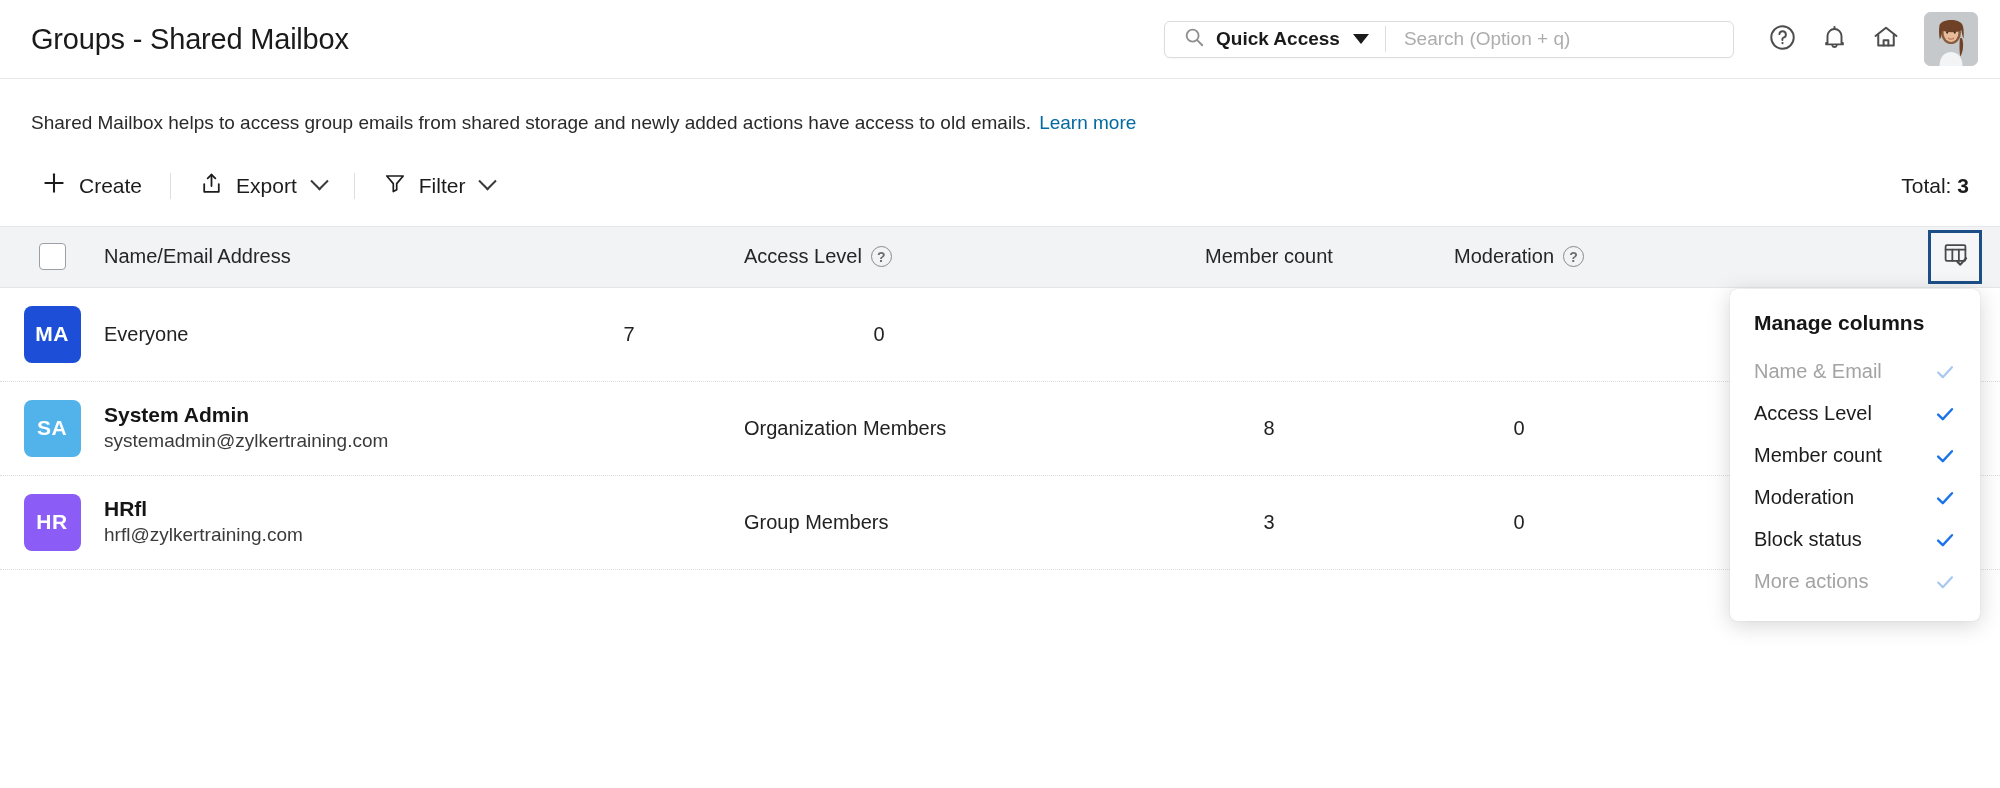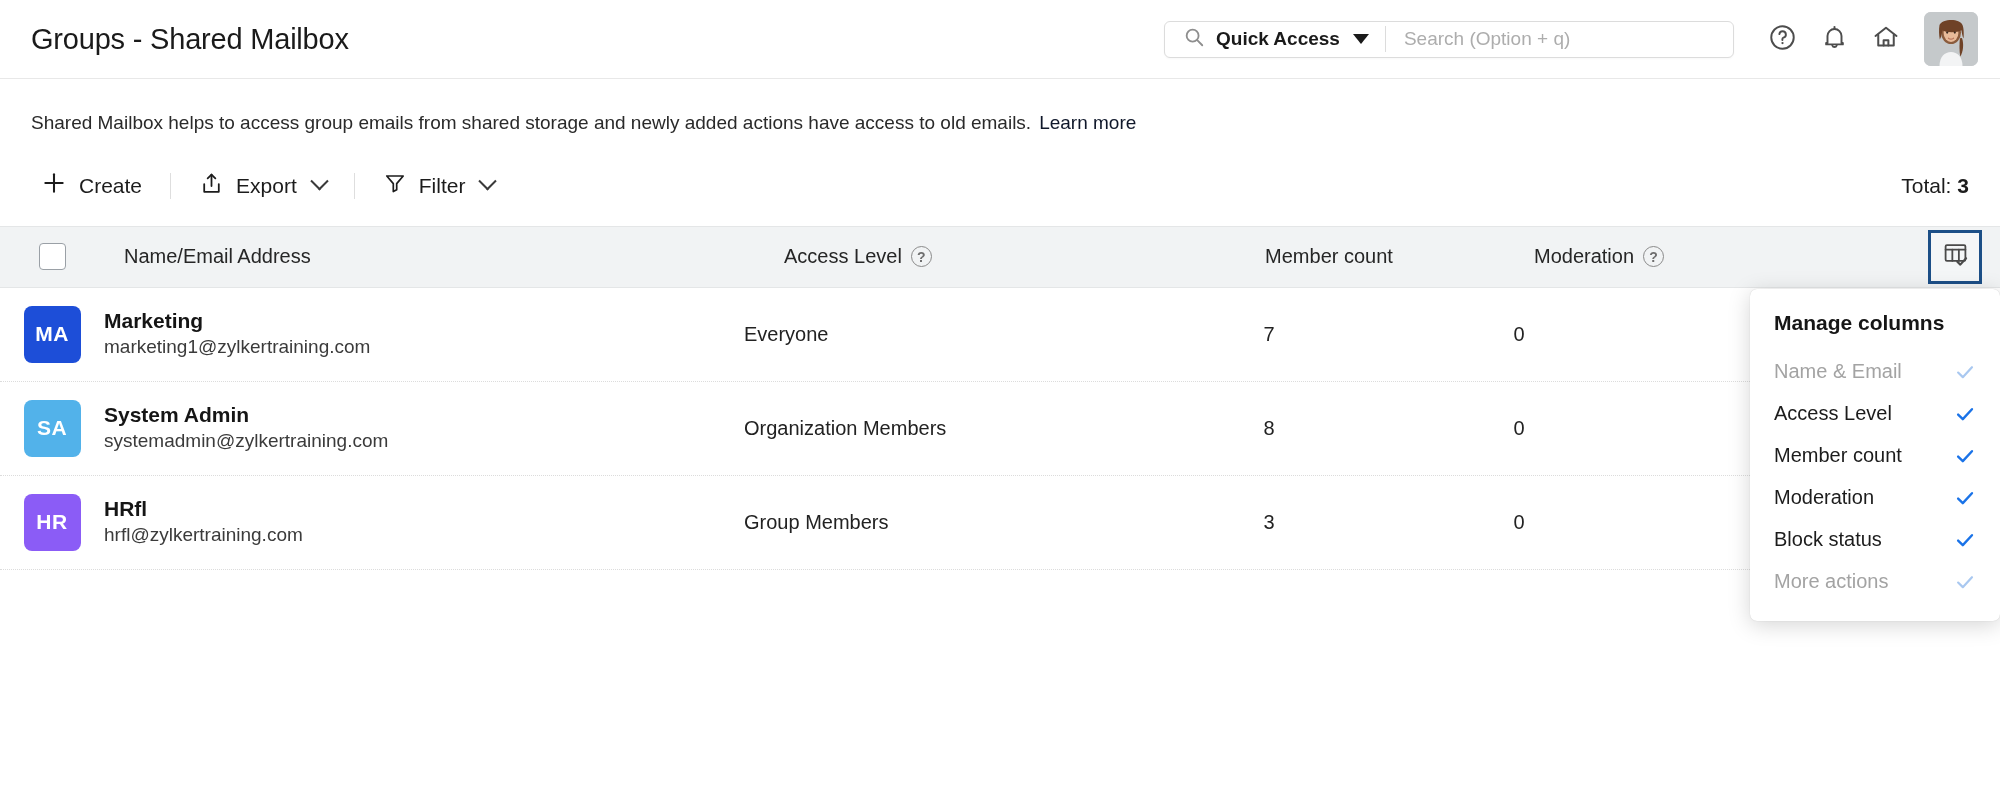--- a/index.html
+++ b/index.html
@@ -98,21 +98,21 @@
   .avatar svg { display: block; width: 100%; height: 100%; }
 
   
   .banner {
     padding: 32px 31px 0 31px;
     font-size: 19px;
     color: #2a2a2a;
     line-height: 1.3;
   }
   .banner a {
-    color: #0f172a;
+    color: #0369a1;
     text-decoration: none;
     margin-left: 8px;
     cursor: pointer;
   }
 
   
   .toolbar {
     display: flex;
     align-items: center;
     padding: 26px 31px 0 31px;
@@ -152,21 +152,20 @@
   
   .table-wrap { position: relative; margin-top: 16px; }
   .thead {
     display: flex;
     align-items: center;
     height: 62px;
     background: #f1f3f4;
     border-top: 1px solid #e4e6e7;
     border-bottom: 1px solid #e4e6e7;
     position: relative;
-    gap: 20px;
   }
   .col-check { width: 104px; display: flex; justify-content: center; align-items: center; flex: none; }
   .chkbox {
     width: 27px; height: 27px;
     border: 1.6px solid #9aa0a6;
     border-radius: 4px;
     background: #fff;
     cursor: pointer;
   }
   .col-name  { width: 640px; flex: none; font-size: 20px; color: #262626; }
@@ -217,21 +216,21 @@
   .gmail { font-size: 19px; color: #3b3b3b; line-height: 1.3; }
   .cell-access { width: 400px; flex: none; font-size: 20px; color: #222; }
   .cell-member { width: 250px; flex: none; font-size: 20px; color: #222; text-align: center; }
   .cell-moder  { width: 250px; flex: none; font-size: 20px; color: #222; text-align: center; }
   .cell-tail   { flex: 1; }
 
   
   .dropdown {
     position: absolute;
     top: 63px;
-    right: 0;
+    right: 20px;
     width: 250px;
     background: #fff;
     border-radius: 7px;
     box-shadow: 0 4px 22px rgba(0,0,0,0.17), 0 0 1px rgba(0,0,0,0.2);
     padding: 22px 0 18px 0;
     z-index: 50;
   }
   .dd-title {
     font-size: 21px;
     font-weight: 700;
@@ -398,26 +397,20 @@
       </div>
     </div>
   </div>
 
   <div class="trow">
     <div class="col-check">
       <div class="gavatar" style="background:#1d4ed8">
         <span>MA</span>
       </div>
     </div>
-    <div class="cell-name">
-      <div>
-        <div class="gname">Marketing</div>
-        <div class="gmail">marketing1@zylkertraining.com</div>
-      </div>
-    </div>
     <div class="cell-access">Everyone</div>
     <div class="cell-member">7</div>
     <div class="cell-moder">0</div>
     <div class="cell-tail"></div>
   </div>
 
   <div class="trow">
     <div class="col-check">
       <div class="gavatar" style="background:#52b2ea">
         <span>SA</span>

